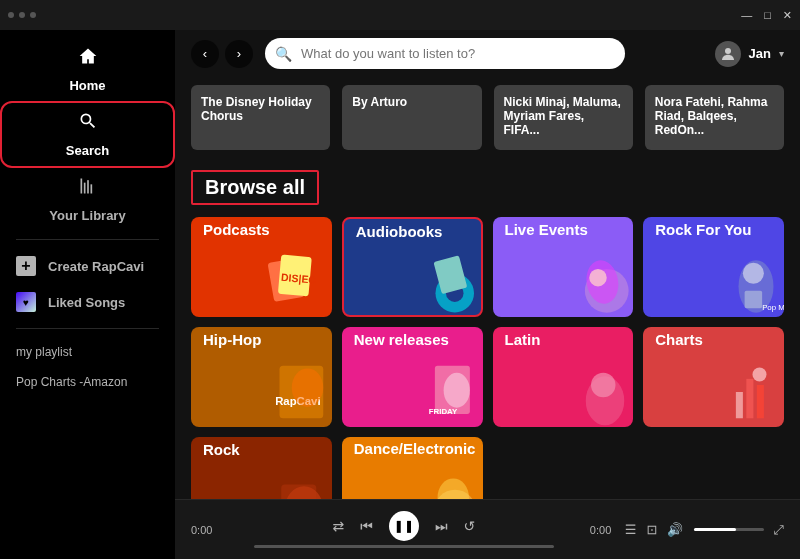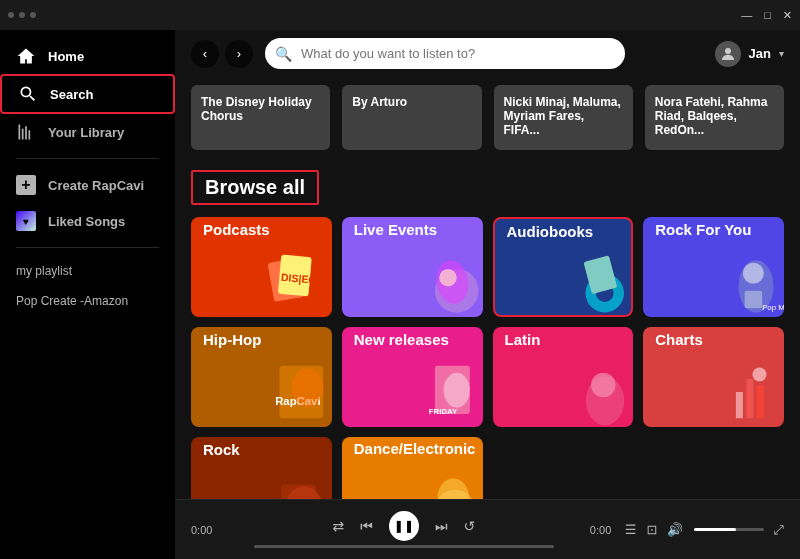--- a/index.html
+++ b/index.html
@@ -65,20 +65,21 @@
     .sidebar-item {
       display: flex;
       align-items: center;
       gap: 12px;
       padding: 8px 16px;
       color: #b3b3b3;
       cursor: pointer;
       font-size: 13px;
       font-weight: 600;
       border-radius: 4px;
+      flex-direction: column;
     }
     .sidebar-item.active { color: #fff; }
     .sidebar-item.search-active {
       color: #fff;
       border: 2px solid #fff;
       border-radius: 4px;
     }
     .sidebar-icon {
       width: 20px;
       height: 20px;
@@ -396,21 +397,21 @@
 
   <div class="sidebar">
     <div class="sidebar-item active">
       <span class="sidebar-icon">
         <svg width="20" height="20" viewBox="0 0 24 24" fill="currentColor">
           <path d="M12 3L2 12h3v9h6v-5h2v5h6v-9h3z"></path>
         </svg>
       </span>
       <span>Home</span>
     </div>
-    <div class="sidebar-item search-active" style="border:2px solid #e22134; border-radius:4px;">
+    <div class="sidebar-item search-active" style="border:2px solid #e22134; border-radius:12px;">
       <span class="sidebar-icon">
         <svg width="20" height="20" viewBox="0 0 24 24" fill="currentColor">
           <path d="M15.5 14h-.79l-.28-.27A6.471 6.471 0 0 0 16 9.5 6.5 6.5 0 1 0 9.5 16c1.61 0 3.09-.59 4.23-1.57l.27.28v.79l5 4.99L20.49 19l-4.99-5zm-6 0C7.01 14 5 11.99 5 9.5S7.01 5 9.5 5 14 7.01 14 9.5 11.99 14 9.5 14z"></path>
         </svg>
       </span>
       <span>Search</span>
     </div>
     <div class="sidebar-item">
       <span class="sidebar-icon">
         <svg width="20" height="20" viewBox="0 0 24 24" fill="currentColor">
@@ -430,21 +431,21 @@
       <span>Create RapCavi</span>
     </div>
     <div class="sidebar-btn liked">
       <span class="icon-circle" style="background:linear-gradient(135deg,#450af5,#c4efd9); width:20px; height:20px; border-radius:2px; display:flex; align-items:center; justify-content:center; font-size:10px; flex-shrink:0;">♥</span>
       <span>Liked Songs</span>
     </div>
 
     <div class="sidebar-divider"></div>
 
     <div class="playlist-label">my playlist</div>
-    <div class="playlist-label">Pop Create -Amazon</div>
+    <div class="playlist-label">Pop Charts -Amazon</div>
   </div>
 
   <div class="main-content">
 
     <div class="top-nav">
       <div class="nav-arrows">
         <button class="nav-arrow">‹</button>
         <button class="nav-arrow">›</button>
       </div>
       <div class="search-bar">
@@ -488,35 +489,35 @@
 
         <div class="category-card cat-podcasts">
           <span class="category-label">Podcasts</span>
           <svg class="cat-svg" viewBox="0 0 80 80">
             <rect x="10" y="15" width="35" height="45" rx="4" fill="#ff7043" transform="rotate(-10 28 38)"></rect>
             <rect x="20" y="10" width="35" height="45" rx="4" fill="#fff176" transform="rotate(5 37 33)"></rect>
             <text x="22" y="40" font-size="12" fill="#e13300" font-weight="bold" transform="rotate(5 37 33)">DIS|EC</text>
           </svg>
         </div>
 
+        <div class="category-card cat-audiobooks" style="border:2px solid #e22134;">
+          <span class="category-label">Audiobooks</span>
+          <svg class="cat-svg" viewBox="0 0 80 80">
+            <circle cx="50" cy="55" r="22" fill="#00bcd4" opacity="0.8"></circle>
+            <circle cx="50" cy="55" r="10" fill="#1e3a8a"></circle>
+            <rect x="30" y="15" width="30" height="38" rx="3" fill="#80cbc4" transform="rotate(-15 45 34)"></rect>
+          </svg>
+        </div>
+
         <div class="category-card cat-live-events">
           <span class="category-label">Live Events</span>
           <svg class="cat-svg" viewBox="0 0 80 80">
             <circle cx="50" cy="50" r="25" fill="#ce93d8" opacity="0.5"></circle>
             <ellipse cx="45" cy="40" rx="18" ry="25" fill="#e040fb" opacity="0.6" transform="rotate(-10 45 40)"></ellipse>
             <circle cx="40" cy="35" r="10" fill="#f8bbd0" opacity="0.9"></circle>
-          </svg>
-        </div>
-
-        <div class="category-card cat-audiobooks" style="border:2px solid #e22134;">
-          <span class="category-label">Audiobooks</span>
-          <svg class="cat-svg" viewBox="0 0 80 80">
-            <circle cx="50" cy="55" r="22" fill="#00bcd4" opacity="0.8"></circle>
-            <circle cx="50" cy="55" r="10" fill="#1e3a8a"></circle>
-            <rect x="30" y="15" width="30" height="38" rx="3" fill="#80cbc4" transform="rotate(-15 45 34)"></rect>
           </svg>
         </div>
 
         <div class="category-card cat-made-for-you">
           <span class="category-label">Rock For You</span>
           <svg class="cat-svg" viewBox="0 0 80 80">
             <ellipse cx="48" cy="45" rx="20" ry="30" fill="#7986cb" opacity="0.6"></ellipse>
             <circle cx="45" cy="30" r="12" fill="#c5cae9" opacity="0.8"></circle>
             <rect x="35" y="50" width="20" height="20" rx="2" fill="#9fa8da" opacity="0.9"></rect>
             <text x="55" y="72" font-size="9" fill="#fff">Pop Mix</text>

